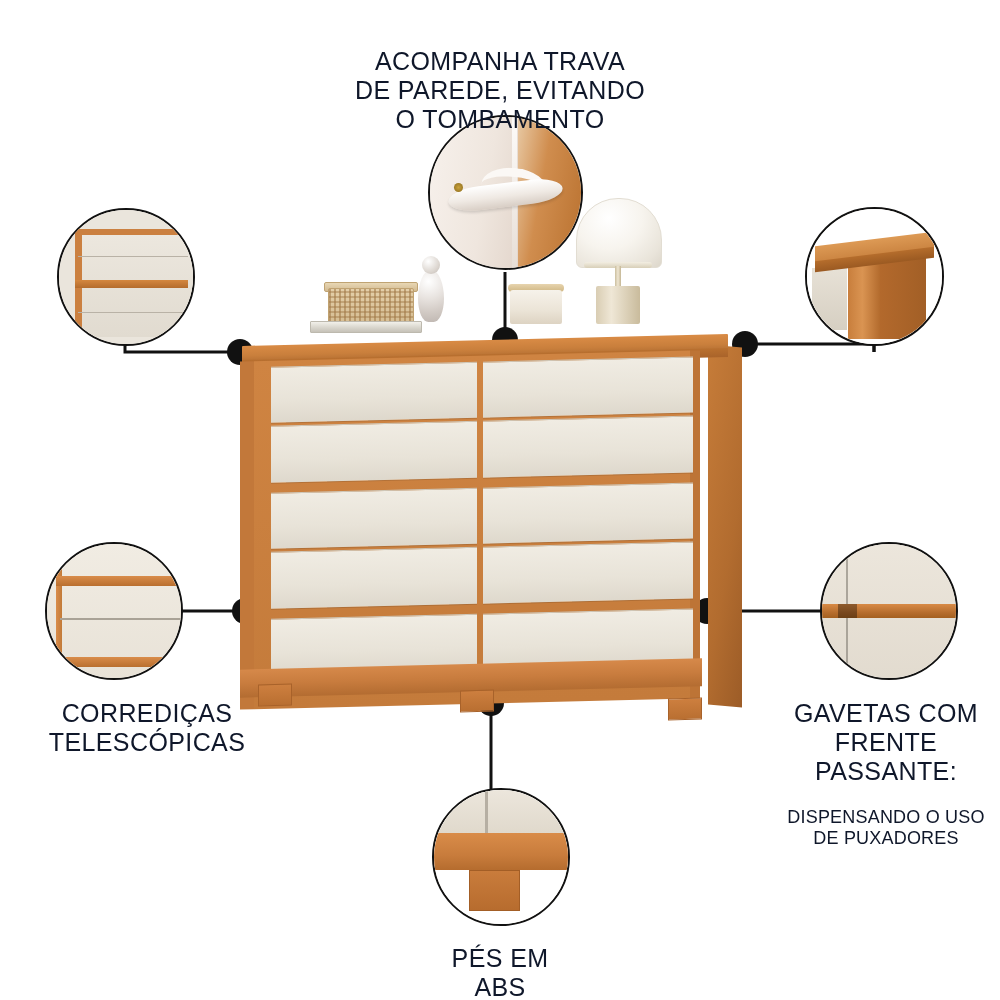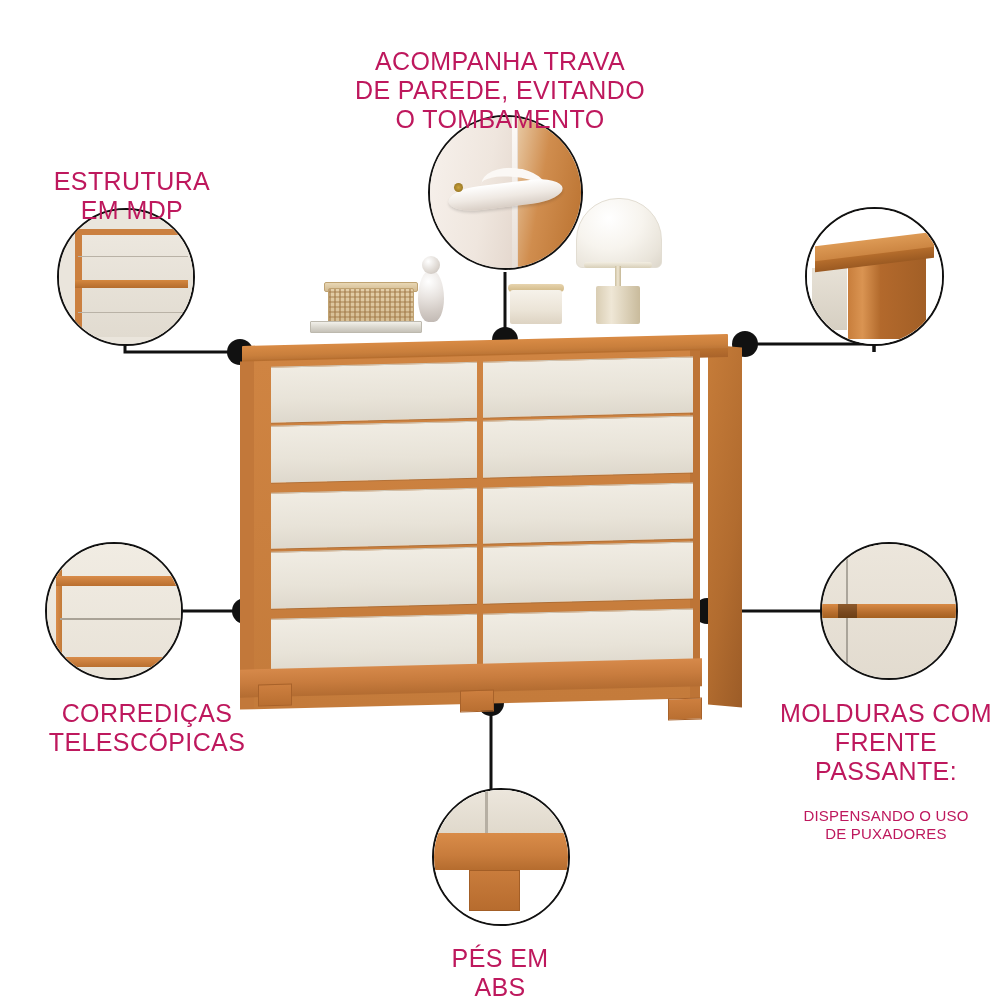--- a/index.html
+++ b/index.html
@@ -24,31 +24,31 @@
     height: 1000px;
   }
 
   
   .callout-label {
     position: absolute;
     text-align: center;
     line-height: 1.17;
     letter-spacing: 0.2px;
     font-weight: 400;
-    color: #be185d;
+    color: #0f172a;
     white-space: pre-line;
   }
   .callout-label .main {
     display: block;
     font-size: 25px;
     letter-spacing: 0.4px;
   }
   .callout-label .sub {
     display: block;
-    font-size: 15px;
+    font-size: 18px;
     letter-spacing: 0.2px;
     line-height: 1.18;
     margin-top: 2px;
   }
 
   
   .bubble {
     position: absolute;
     border-radius: 50%;
     border: 2.2px solid #111111;
@@ -442,33 +442,29 @@
       <div class="b-feet-leg"></div>
     </div>
   </div>
 
   <div class="callout-label" style="left:330px; top:28px; width:340px;">
     <span class="main">ACOMPANHA TRAVA
 DE PAREDE, EVITANDO
 O TOMBAMENTO</span>
   </div>
 
-  <div class="callout-label" style="left:16px; top:148px; width:232px;">
-    <span class="main">ESTRUTURA
-EM MDP</span>
-  </div>
 
 
   <div class="callout-label" style="left:0px; top:680px; width:230px;padding-left:32px;">
     <span class="main">CORREDIÇAS
 TELESCÓPICAS</span>
   </div>
 
   <div class="callout-label" style="left:772px; top:680px; width:228px;">
-    <span class="main">MOLDURAS COM
+    <span class="main">GAVETAS COM
 FRENTE PASSANTE:</span>
     <span class="sub">DISPENSANDO O USO
 DE PUXADORES</span>
   </div>
 
   <div class="callout-label" style="left:400px; top:925px; width:200px;">
     <span class="main">PÉS EM
 ABS</span>
   </div>
 

